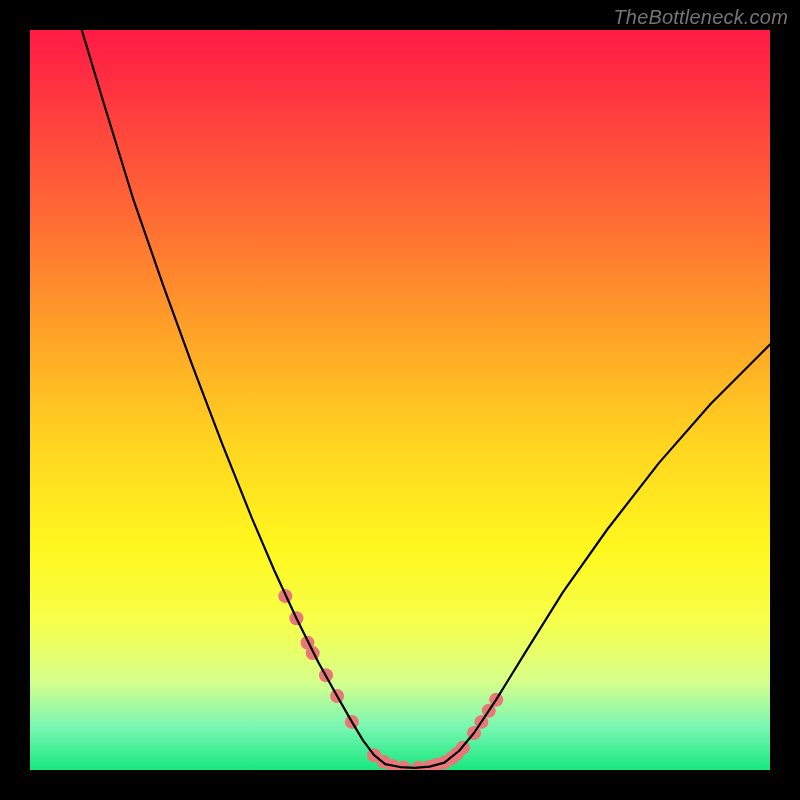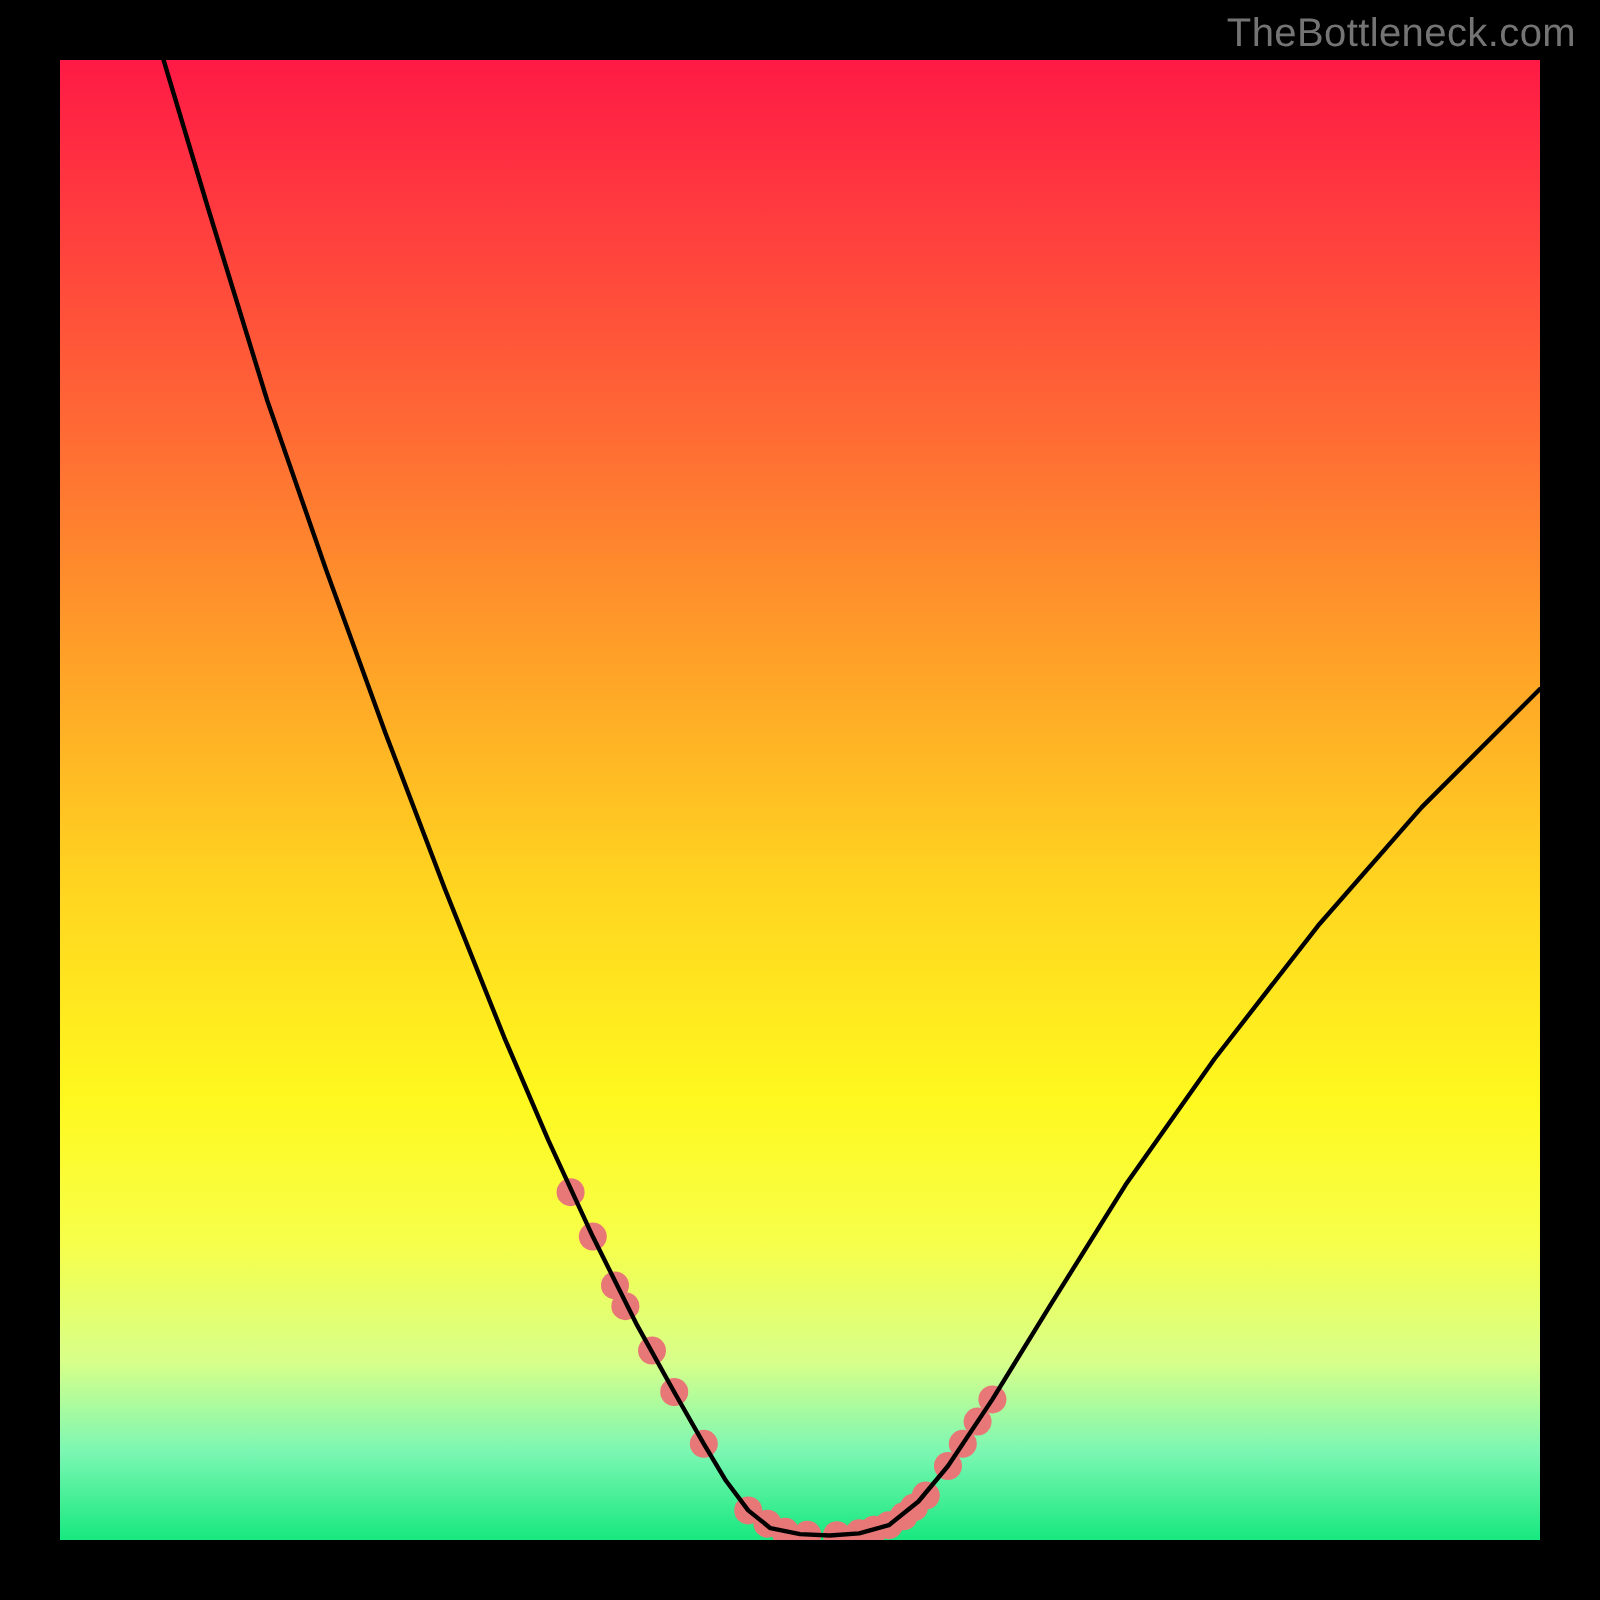--- a/index.html
+++ b/index.html
@@ -11,20 +11,21 @@
     overflow: hidden;
     font-family: Arial, Helvetica, sans-serif;
   }
   .frame {
     position: absolute;
     left: 0;
     top: 0;
     width: 800px;
     height: 800px;
     background: #000;
+    font-style: italic;
   }
   .plot {
     position: absolute;
     left: 30px;
     top: 30px;
     width: 740px;
     height: 740px;
     background: linear-gradient(to bottom,
       #ff1a45 0%,
       #ff3a3f 10%,

